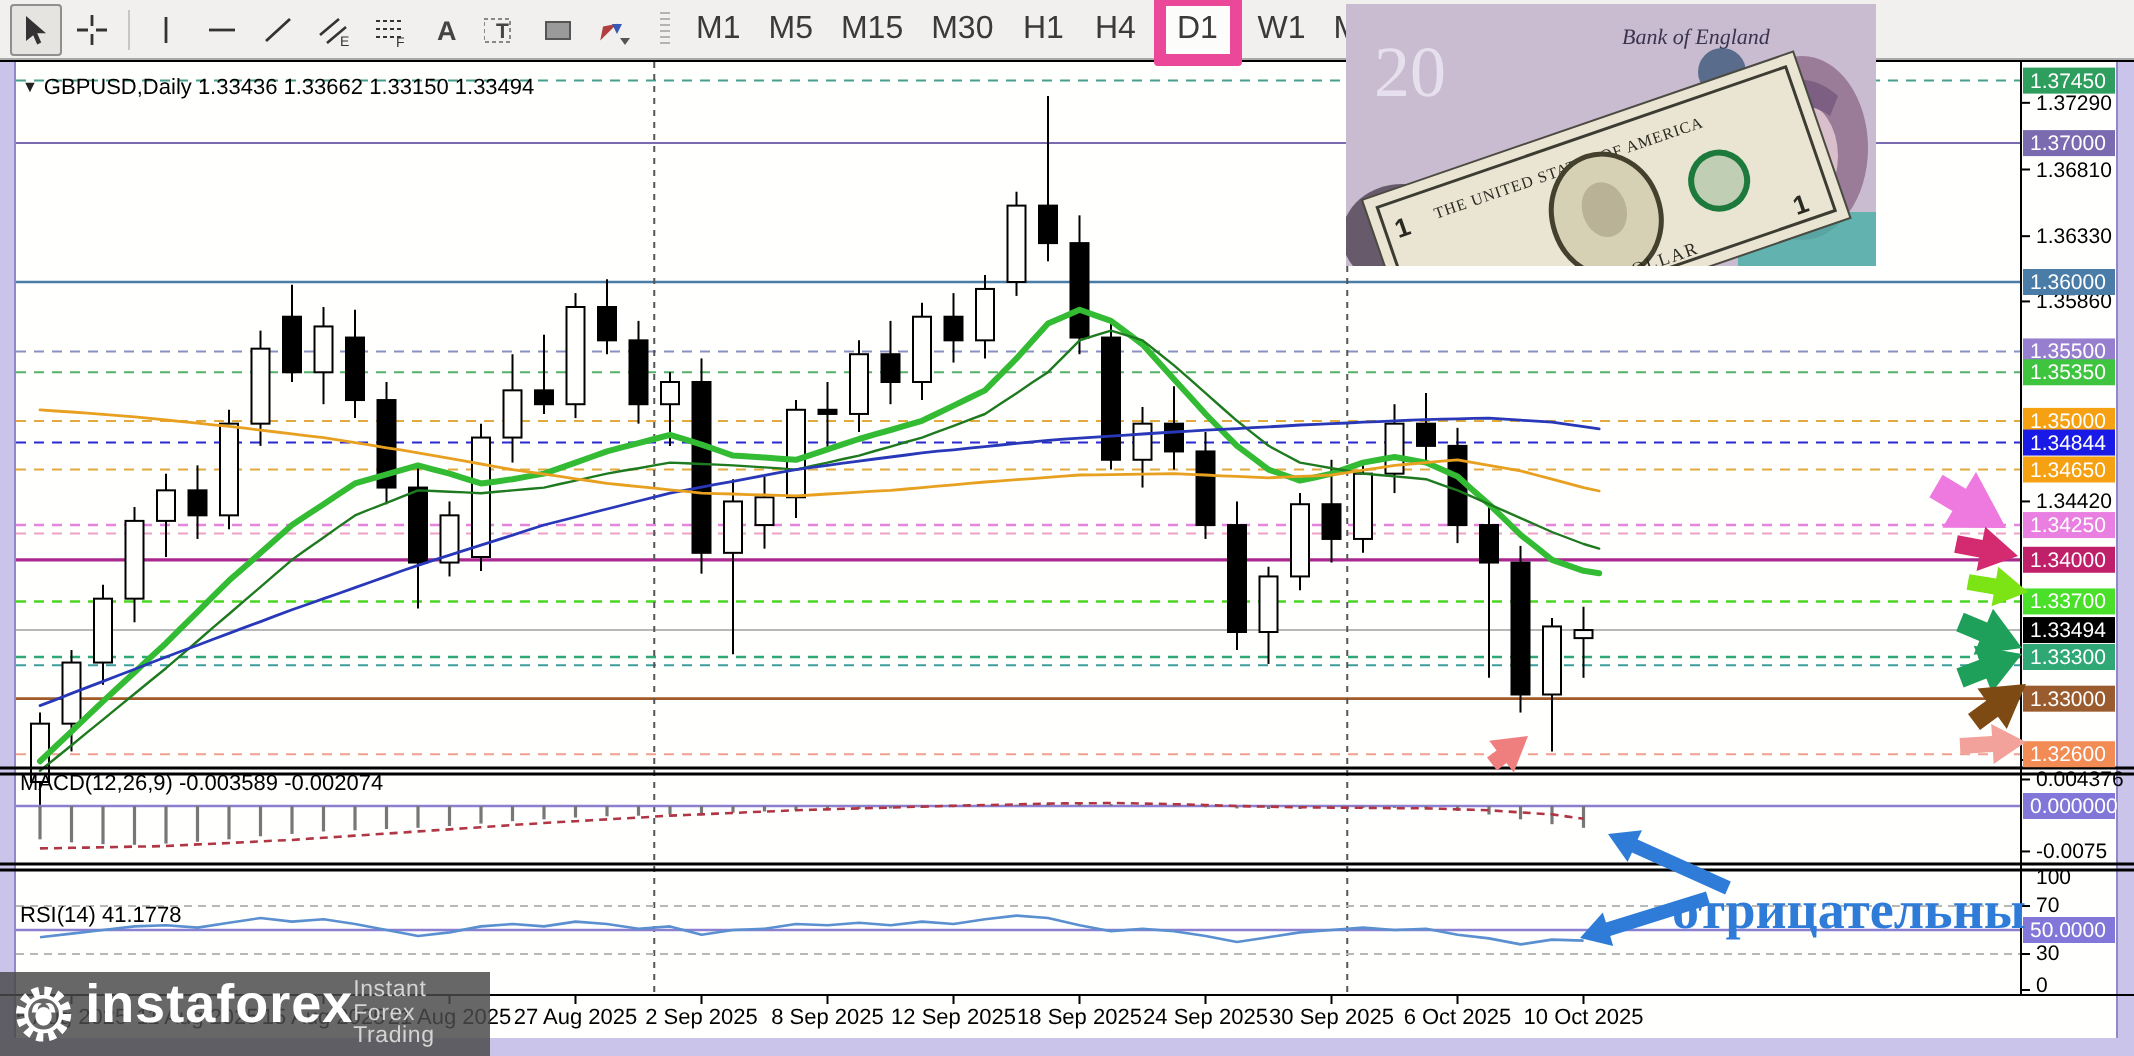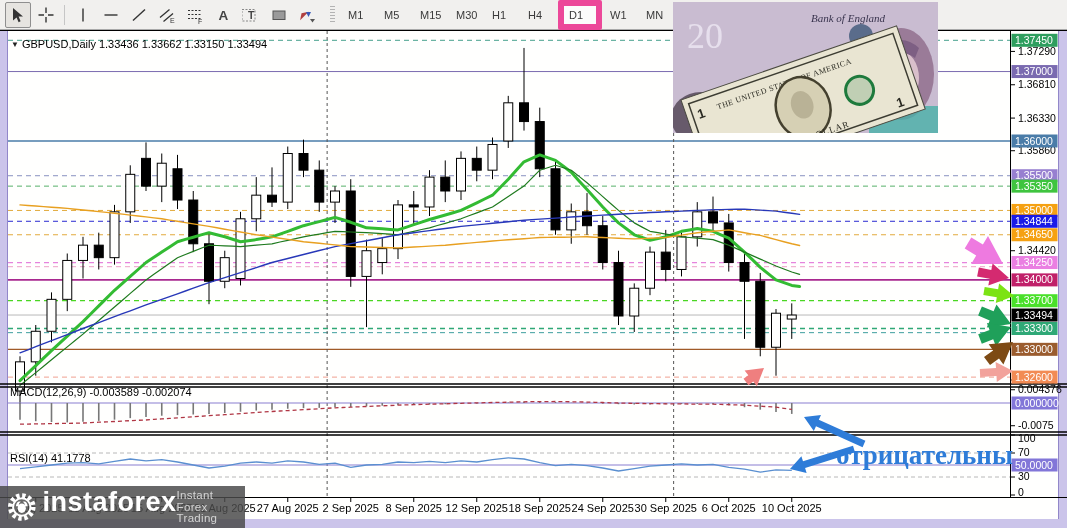--- a/index.html
+++ b/index.html
@@ -7,21 +7,21 @@
        font-family:"Liberation Sans",sans-serif;background:#cbc4ea}
   .toolbar{position:absolute;top:0;left:0;width:1067px;height:30px;background:#f1f0ee;
        border-bottom:1px solid #a9a9a9;display:flex;align-items:center;padding-left:5px;
        box-sizing:border-box;gap:2px;z-index:2}
   .tbtn{width:24px;height:24px;display:flex;align-items:center;justify-content:center;
        border:1px solid transparent;border-radius:2px;flex:none}
   .tbtn.sel{border:1px solid #8f8f8f;background:#e6e4e0}
   .tsep{width:1px;height:20px;background:#c6c6c6;margin:0 3px;flex:none}
   .handle{width:5px;height:18px;margin:0 5px 0 8px;flex:none;
        background:repeating-linear-gradient(#b3b3b3 0 1px,transparent 1px 3px)}
-  .tfbtn{min-width:22px;padding:3px 5px;font-size:11px;color:#3a3a3a;text-align:left;
+  .tfbtn{min-width:22px;padding:3px 5px;font-size:16px;color:#3a3a3a;text-align:center;
        border:1px solid transparent;border-radius:2px;flex:none}
   .tfbtn.sel{border:6px solid #ec4899;background:#fcfcfb}
   #chart{position:absolute;left:0;top:0;z-index:1}
   .lbl{position:absolute;font-size:11px;color:#000;white-space:nowrap;z-index:3}
   #title{left:11px;top:38px}
   #title .dd{font-size:8px;vertical-align:1px;margin-right:3px;color:#222}
   #macdlbl{left:10px;top:386px}
   #rsilbl{left:10px;top:452px}
   #photo{position:absolute;left:673px;top:2px;z-index:4;line-height:0}
   #note{position:absolute;left:836px;top:440px;z-index:5;font-family:Liberation Serif, serif;

